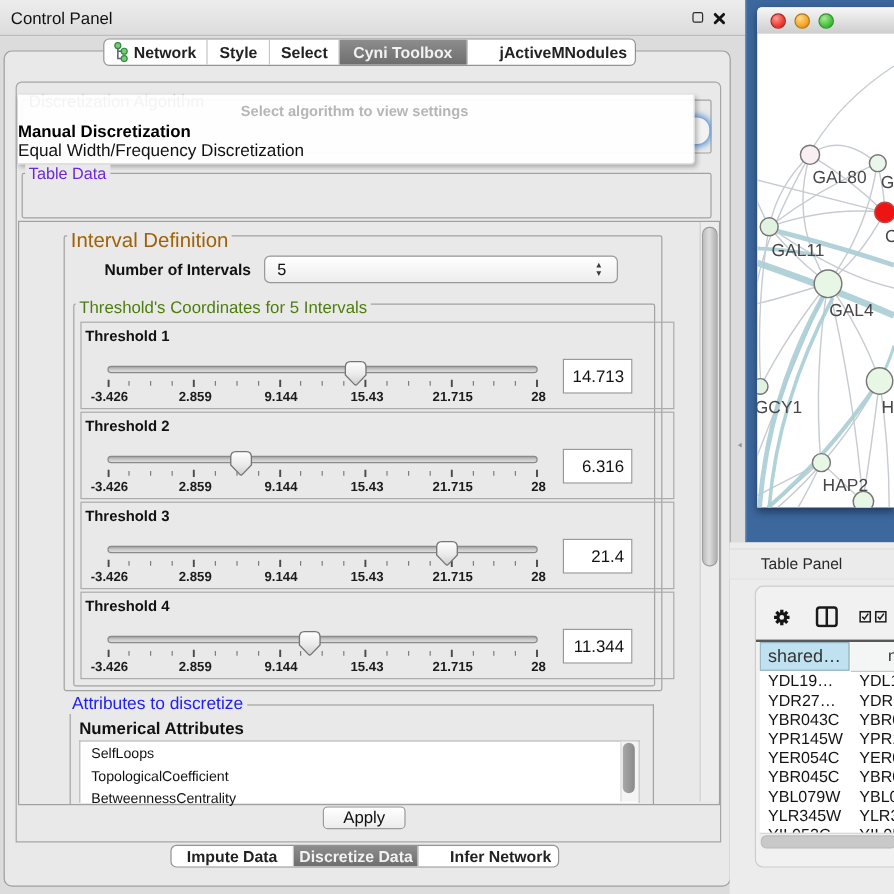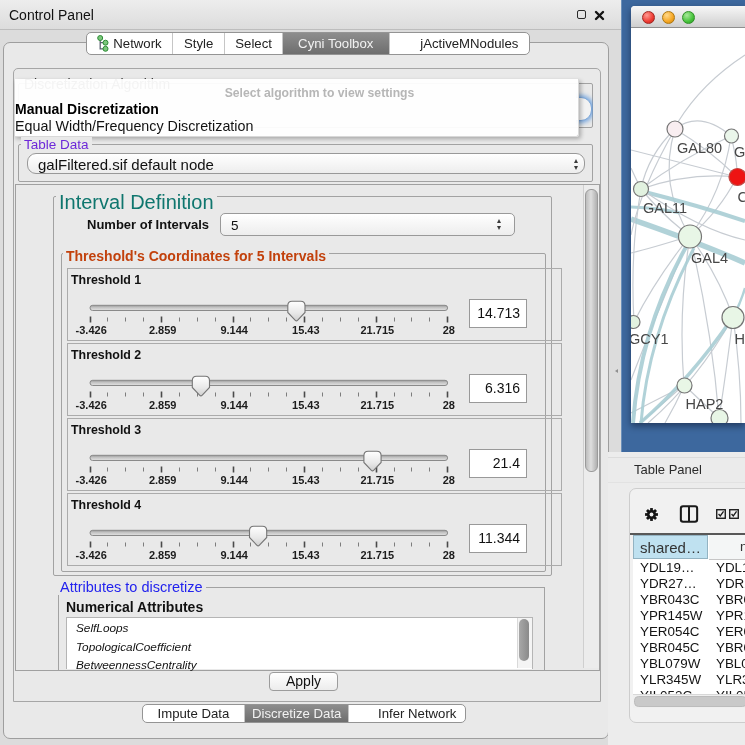--- a/index.html
+++ b/index.html
@@ -6,21 +6,21 @@
 #root{position:relative;width:745px;height:745px;background:#dcdcdc;font-family:"Liberation Sans",sans-serif;overflow:hidden;}
 .abs{position:absolute;}
 
 #titlebar{left:0;top:0;width:621px;height:29px;background:linear-gradient(#ededed,#dcdcdc);border-bottom:1px solid #bdbdbd;}
 #titletext{left:9px;top:7px;font-size:14px;color:#111;}
 
 #outerpanel{left:3px;top:42px;width:604px;height:695px;background:#e9e9e9;border:1px solid #9e9e9e;border-radius:7px;}
 
 .tabbar{background:#fff;border:1px solid #949494;border-radius:5px;display:flex;overflow:hidden;}
 #toptabs{left:86px;top:32px;width:442px;height:21px;}
-.tab{font-size:13.2px;font-weight:normal;color:#222;display:flex;align-items:center;justify-content:center;border-right:1px solid #c6c6c6;box-sizing:border-box;}
+.tab{font-size:13.2px;font-weight:bold;color:#222;display:flex;align-items:center;justify-content:center;border-right:1px solid #c6c6c6;box-sizing:border-box;}
 .tab:last-child{border-right:none;margin-left:20px;}
 .tabsel{background:linear-gradient(#8d8d8d,#6e6e6e);color:#f2f2f2;}
 
 #contentpanel{left:13px;top:68px;width:586px;height:632px;border:1px solid #a6a6a6;border-radius:5px 5px 0 0;}
 .group{border:1px solid #a2a2a2;border-radius:2px;}
 .grouplabel{position:absolute;font-size:14px;background:#e9e9e9;padding:0 3px;white-space:nowrap;}
 
 .combo{position:absolute;background:linear-gradient(#ffffff,#ededed);border:1px solid #999;border-radius:4px;font-size:13px;color:#111;}
 .combotext{position:absolute;left:10px;top:50%;transform:translateY(-50%);}
 .arrows{position:absolute;width:8px;}
@@ -78,53 +78,46 @@
   </div>
 
   <div class="abs group" style="left:18px;top:83px;width:573px;height:43px;"></div>
   <div class="abs" style="left:24px;top:76px;font-size:14px;color:#3a3a3a;">Discretization Algorithm</div>
 
   <div class="abs" style="left:576px;top:84px;width:17px;height:42px;overflow:hidden;">
       <div style="position:absolute;left:-48px;top:13px;width:62px;height:22px;border-radius:11px;background:#f2f2f2;border:1px solid #7da7d8;box-shadow:0 0 4px 2px rgba(90,150,220,0.75);"></div>
     </div>
 
   <div class="abs" id="overlay"></div>
-  <div class="abs" style="left:14px;top:86px;width:563px;height:14px;text-align:center;font-size:12.2px;font-weight:bold;color:#b6b6b6;padding-left:24px;">Select algorithm to view settings</div>
+  <div class="abs" style="left:14px;top:86px;width:563px;height:14px;text-align:center;font-size:12.2px;font-weight:bold;color:#b6b6b6;">Select algorithm to view settings</div>
   <div class="abs" style="left:15px;top:101px;font-size:14px;font-weight:bold;color:#000;">Manual Discretization</div>
   <div class="abs" style="left:15px;top:118px;font-size:14.3px;color:#111;">Equal Width/Frequency Discretization</div>
 
   <div class="abs group" style="left:18px;top:144px;width:573px;height:36px;"></div>
   <div class="abs grouplabel" style="left:21px;top:137px;color:#6d28d9;font-size:13.5px;">Table Data</div>
-  <div class="abs combo" style="left:27px;top:153px;width:556px;height:19px;border-radius:9px;font-size:15px;">
-    <span class="combotext">galFiltered.sif default node</span>
-    <span class="arrows" style="left:546px;top:0;">
-      <span class="up" style="top:5px;"></span>
-      <span class="dn" style="top:11.5px;"></span>
-    </span>
-  </div>
 
   <div class="abs" style="left:15px;top:184px;width:583px;height:485px;border:1px solid #a0a0a0;background:#e9e9e9;"></div>
 
   <div class="abs" style="left:583px;top:185px;width:15px;height:483px;background:#ececec;border-left:1px solid #cfcfcf;"></div>
   <div class="abs sbthumbV" style="left:585px;top:189px;width:11px;height:281px;"></div>
 
   <div class="abs group" style="left:53px;top:196px;width:497px;height:378px;"></div>
-  <div class="abs grouplabel" style="left:56px;top:190.5px;color:#0f766e;font-size:20px;">Interval Definition</div>
+  <div class="abs grouplabel" style="left:56px;top:190.5px;color:#a16207;font-size:17px;">Interval Definition</div>
 
   <div class="abs" style="left:87px;top:217px;font-size:13px;font-weight:bold;color:#111;">Number of Intervals</div>
   <div class="abs combo" style="left:220px;top:213px;width:293px;height:21px;border-radius:5px;font-size:13.5px;">
     <span class="combotext">5</span>
     <span class="arrows" style="left:276px;top:0;">
       <span class="up" style="top:5px;"></span>
       <span class="dn" style="top:12px;"></span>
     </span>
   </div>
 
   <div class="abs group" style="left:61px;top:253px;width:483px;height:317px;"></div>
-  <div class="abs grouplabel" style="left:63px;top:247.5px;color:#c2410c;font-weight:bold;">Threshold's Coordinates for 5 Intervals</div>
+  <div class="abs grouplabel" style="left:63px;top:247.5px;color:#4d7c0f;">Threshold's Coordinates for 5 Intervals</div>
 
   <div class="abs tpanel" style="top:268px;">
     <div class="tlabel">Threshold 1</div>
     <svg width="473" height="71" style="position:absolute;left:0;top:0;">
       <defs>
           <linearGradient id="tg268" x1="0" y1="0" x2="0" y2="1">
         <stop offset="0" stop-color="#9a9a9a"></stop>
             <stop offset="0.45" stop-color="#c6c6c6"></stop>
             <stop offset="1" stop-color="#e2e2e2"></stop>
       </linearGradient>
@@ -305,21 +298,21 @@
         <text x="380.8" y="65.2" font-size="11" font-weight="bold" fill="#1c1c1c" text-anchor="middle" font-family="Liberation Sans">28</text>
       <path d="M181.5 36.8 Q181.5 32.3 185.7 32.3 L194.5 32.3 Q198.7 32.3 198.7 36.8 L198.7 43.5 L191.2 51.3 Q190.1 52.4 189.0 51.3 L181.5 43.5 Z" fill="url(#kb)" stroke="#757575" stroke-width="1.1"></path>
     </svg>
     <div class="vfield">11.344</div>
   </div>
 
   <div class="abs" style="left:58px;top:587px;width:485px;height:82px;border:1px solid #a2a2a2;border-bottom:none;"></div>
   <div class="abs grouplabel" style="left:57px;top:579px;color:#2222ee;font-size:14.5px;">Attributes to discretize</div>
   <div class="abs" style="left:66px;top:599px;font-size:14px;font-weight:bold;color:#111;">Numerical Attributes</div>
   <div class="abs" style="left:66px;top:617px;width:465px;height:51px;background:#fff;border:1px solid #b5b5b5;border-bottom:none;font-size:11.8px;color:#111;">
-    <div style="padding:1px 0 0 9px;line-height:18.6px;font-style:italic;">SelfLoops<br>TopologicalCoefficient<br>BetweennessCentrality</div>
+    <div style="padding:1px 0 0 9px;line-height:18.6px;">SelfLoops<br>TopologicalCoefficient<br>BetweennessCentrality</div>
   </div>
   <div class="abs" style="left:517px;top:618px;width:14px;height:50px;background:#f4f4f4;border-left:1px solid #d9d9d9;"></div>
   <div class="abs" style="left:519px;top:619px;width:10px;height:42px;border-radius:5px;background:linear-gradient(90deg,#a8a8a8,#8a8a8a);"></div>
 
   <div class="abs" id="applybtn">Apply</div>
   <div class="abs tabbar" id="bottabs">
     <div class="tab" style="width:114px;">Impute Data</div>
     <div class="tab tabsel" style="width:117px;">Discretize Data</div>
     <div class="tab" style="width:107px;">Infer Network</div>
   </div>

